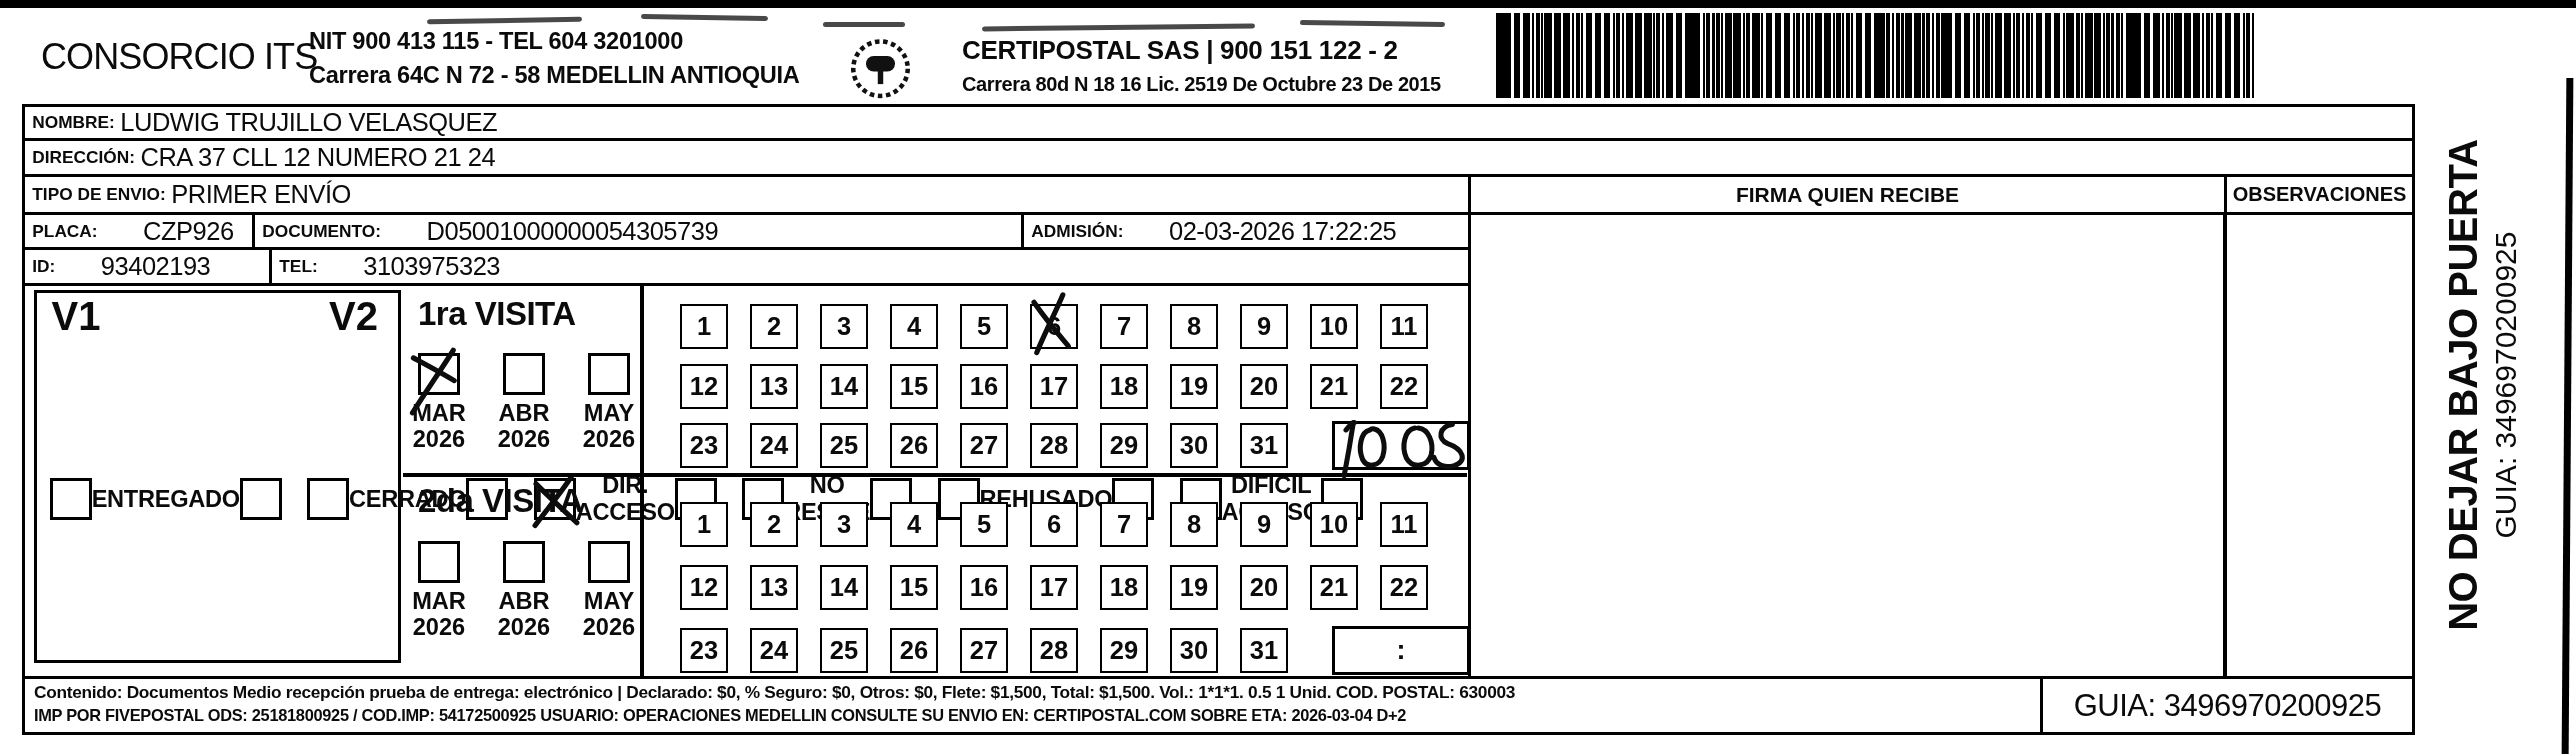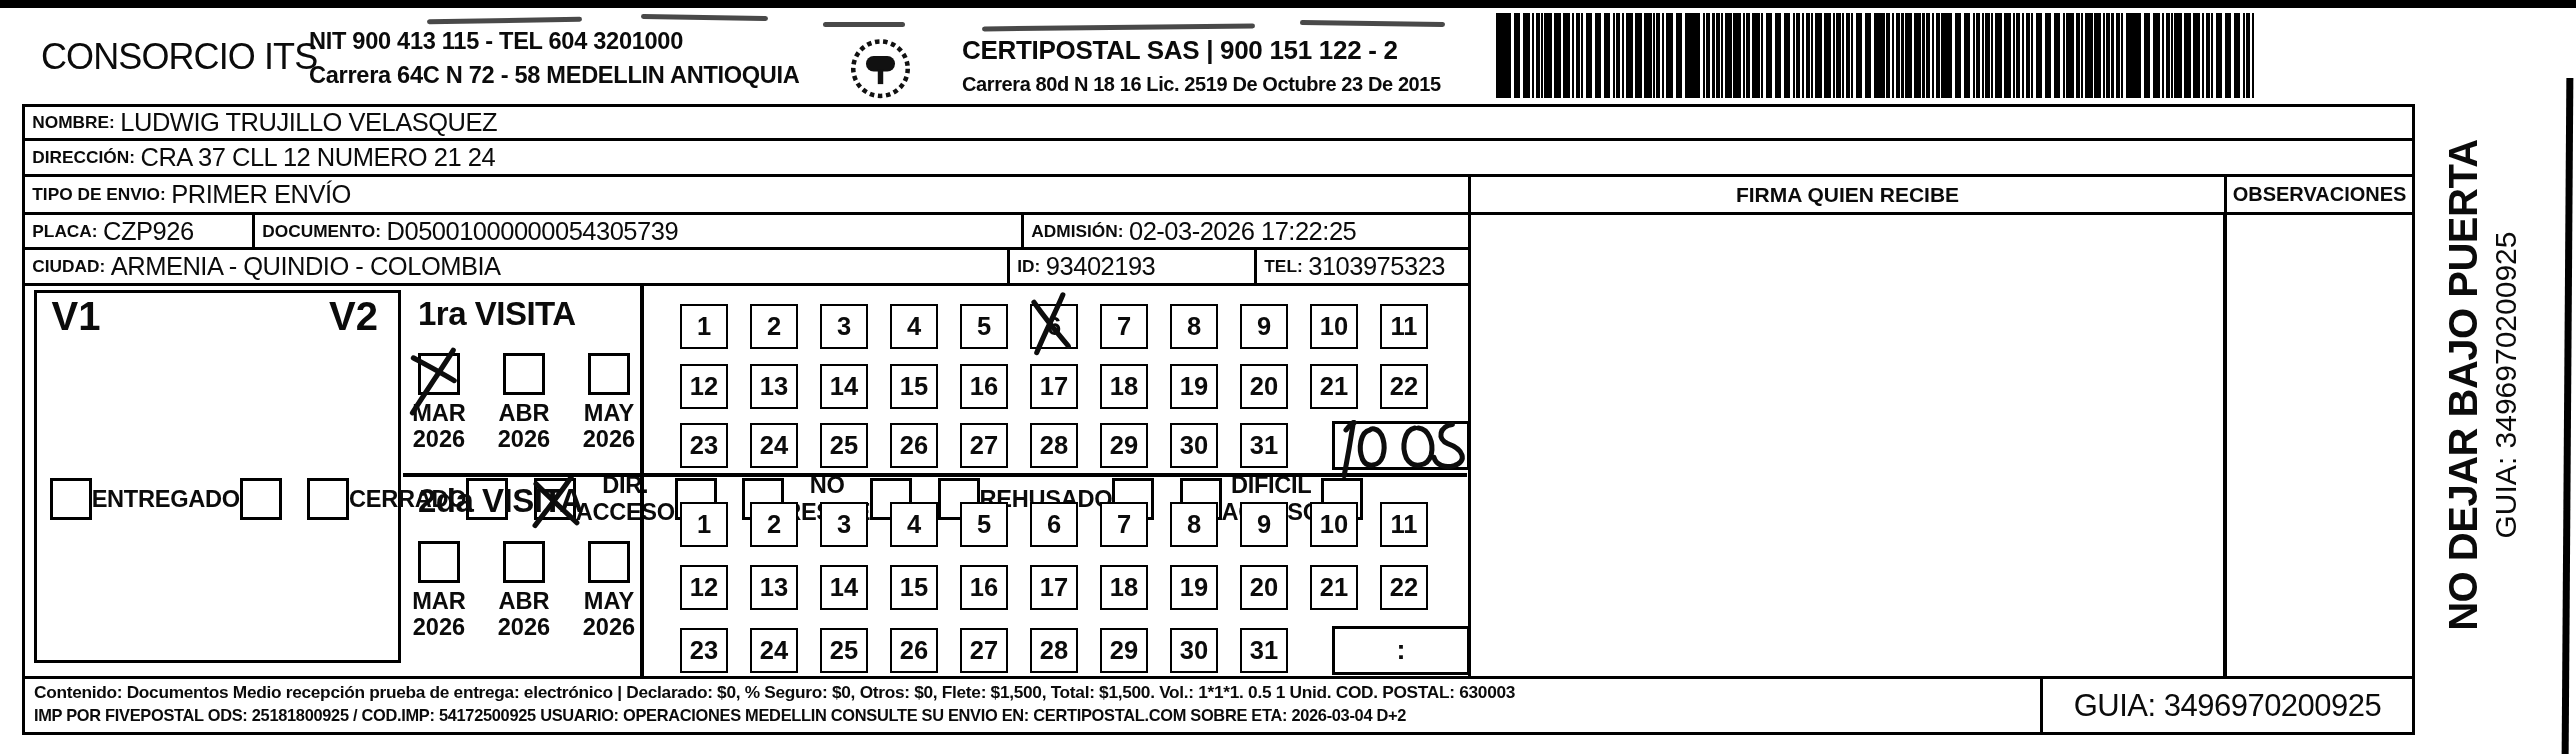--- a/index.html
+++ b/index.html
@@ -27,21 +27,21 @@
   .form{position:absolute;left:22px;top:104px;width:2393px;height:631px;border:3.6px solid #000;
         box-sizing:border-box;display:flex;flex-direction:column;background:#fff;}
   .bb{border-bottom:3.6px solid #000;}
   .br{border-right:3.6px solid #000;}
   .row{display:flex;align-items:center;flex:0 0 auto;}
   .lbl{font-size:17.3px;font-weight:bold;padding:0 5.5px 0 7.3px;white-space:nowrap;}
   .val{font-size:25.5px;letter-spacing:-0.5px;white-space:nowrap;}
   .r1{height:31px;} .r2{height:33px;} .r3{height:35px;} .r4{height:32px;} .r5{height:33px;}
   .main{flex:1 1 auto;display:flex;min-height:0;}
   .left{width:1446px;flex:0 0 auto;display:flex;flex-direction:column;border-right:3.6px solid #000;box-sizing:border-box;}
-  .cell{display:flex;align-items:center;height:100%;box-sizing:border-box;}
+  .cell{display:flex;align-items:center;height:100%;box-sizing:border-box;gap:40px;}
   .right{flex:1 1 auto;display:flex;flex-direction:column;}
   .rhead{height:35px;border-bottom:3.6px solid #000;display:flex;flex:0 0 auto;}
   .firmacell{flex:1 1 auto;display:flex;align-items:center;justify-content:center;font-size:21px;font-weight:bold;}
   .obscell{width:185px;flex:0 0 auto;display:flex;align-items:center;justify-content:center;
            font-size:20px;font-weight:bold;border-left:3.6px solid #000;box-sizing:content-box;}
   .rbody{flex:1 1 auto;position:relative;}
   .rbody .vline{position:absolute;top:0;bottom:0;right:185px;width:3.6px;background:#000;}
   
   .visits{flex:1 1 auto;position:relative;min-height:0;}
   .v1v2{position:absolute;left:9px;top:3.6px;width:367px;height:373px;border:3.6px solid #000;
@@ -148,24 +148,20 @@
             <span class="lbl">DOCUMENTO:</span>
             <span class="val">D05001000000054305739</span>
           </div>
           <div class="cell" style="width:444px;">
             <span class="lbl">ADMISIÓN:</span>
             <span class="val">02-03-2026 17:22:25</span>
           </div>
         </div>
 
         <div class="row r5 bb">
-          <div class="cell br" style="flex:1;">
-            <span class="lbl">CIUDAD:</span>
-            <span class="val">ARMENIA - QUINDIO - COLOMBIA</span>
-          </div>
           <div class="cell br" style="width:247px;">
             <span class="lbl">ID:</span>
             <span class="val">93402193</span>
           </div>
           <div class="cell" style="width:211px;">
             <span class="lbl">TEL:</span>
             <span class="val">3103975323</span>
           </div>
         </div>
 

